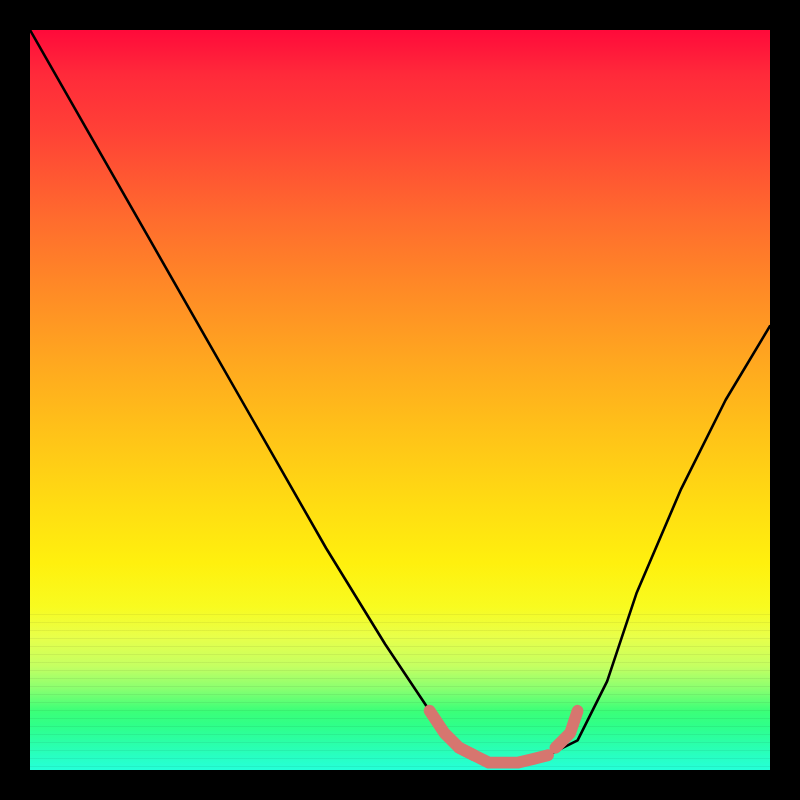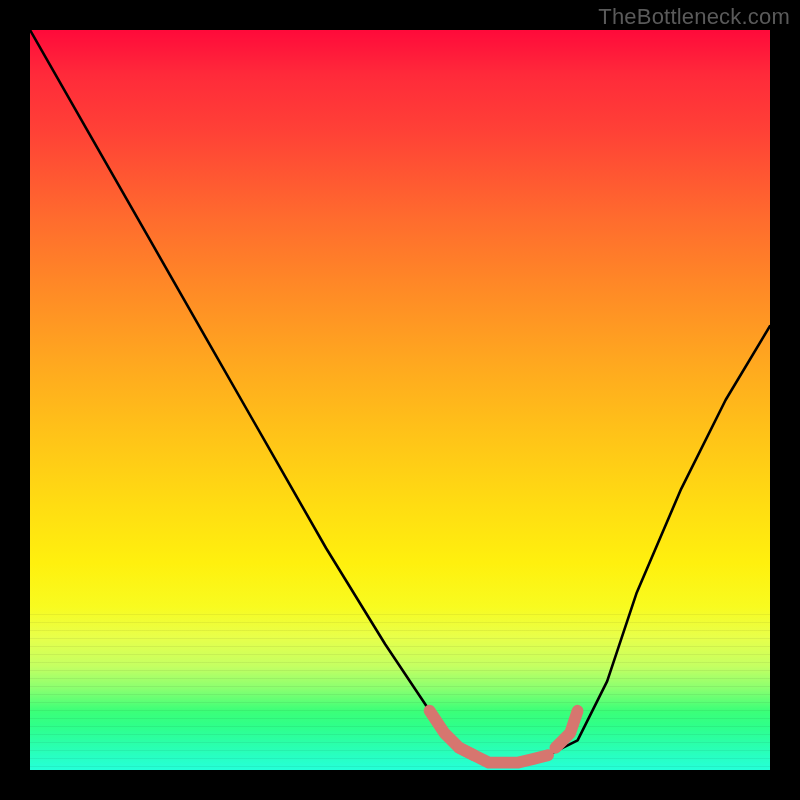--- a/index.html
+++ b/index.html
@@ -79,21 +79,20 @@
     position: absolute;
     inset: 0;
     width: 100%;
     height: 100%;
   }
 </style>
 </head>
 <body>
 
 <div class="frame">
-  <div class="watermark">TheBottleneck.com</div>
 
   <div class="plot-area">
     <div class="gradient"></div>
     <div class="bands"></div>
 
     <svg class="curve" viewBox="0 0 100 100" preserveAspectRatio="none">
       <path fill="none" stroke="#000" stroke-width="0.35" stroke-linecap="round" stroke-linejoin="round" d="M0.00 0.00 L8.00 14.00 L16.00 28.00 L24.00 42.00 L32.00 56.00 L40.00 70.00 L48.00 83.00 L54.00 92.00 L58.00 97.00 L62.00 99.00 L66.00 99.00 L70.00 98.00 L74.00 96.00 L78.00 88.00 L82.00 76.00 L88.00 62.00 L94.00 50.00 L100.00 40.00"></path>
       <path fill="none" stroke="#d6766f" stroke-width="1.6" stroke-linecap="round" stroke-linejoin="round" d="M54.00 92.00 L56.00 95.00 L58.00 97.00 L60.00 98.00"></path>
       <path fill="none" stroke="#d6766f" stroke-width="1.6" stroke-linecap="round" stroke-linejoin="round" d="M58.00 97.00 L60.00 98.00 L62.00 99.00 L64.00 99.00 L66.00 99.00 L68.00 98.50 L70.00 98.00"></path>
       <path fill="none" stroke="#d6766f" stroke-width="1.6" stroke-linecap="round" stroke-linejoin="round" d="M71.00 97.00 L73.00 95.00 L74.00 92.00"></path>

